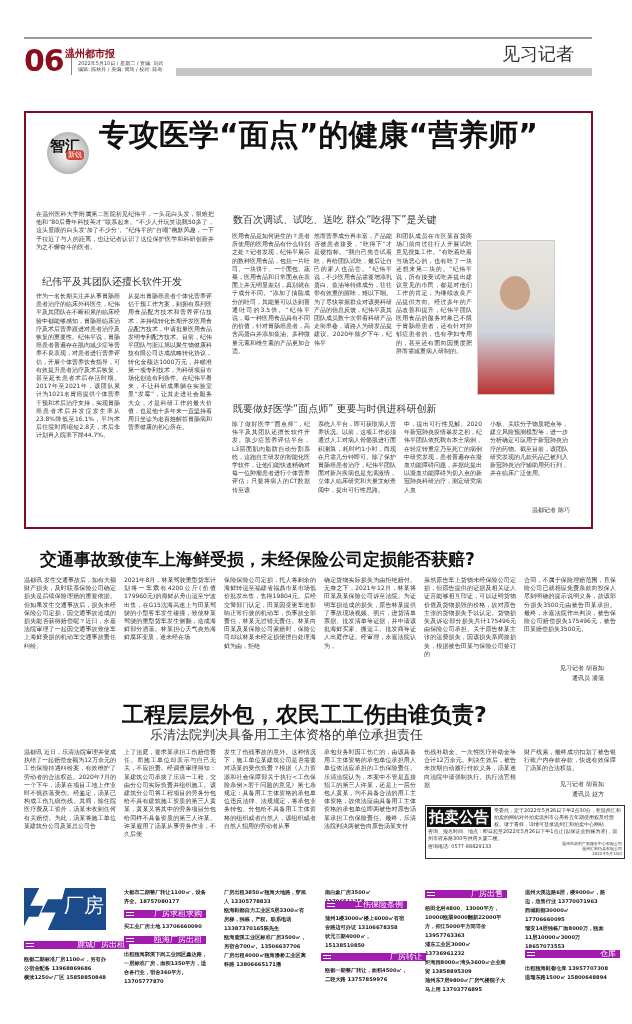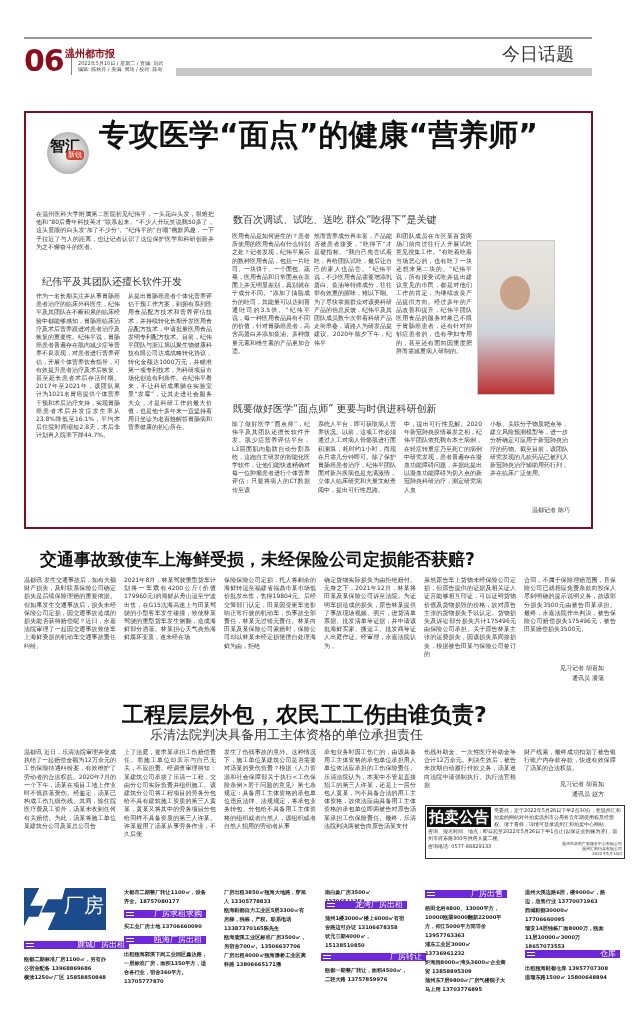--- a/index.html
+++ b/index.html
@@ -23,38 +23,38 @@
 .photo{left:477px;top:240px;width:78px;height:155px;background:linear-gradient(180deg,#e8e6e2 0%,#e0dcd6 40%,#cfd4dd 60%,#b33 100%);border:1px solid #ccc}
 .head{left:87px;top:275px;width:30px;height:34px;border-radius:50%;background:#c9a48a}
 .h2{font-size:17px;color:#111;white-space:nowrap;font-weight:bold}
 .h3{font-size:11px;color:#333;white-space:nowrap}
 .ad-box{left:425px;top:805px;width:200px;height:54px;border:1px solid #333}
 .ad-title{left:427px;top:807px;width:64px;height:20px;background:#111;color:#fff;font-size:15px;font-weight:bold;text-align:center;line-height:20px}
 .ad-text{font-size:5px;color:#333;line-height:7px}
 .cls-logo{left:24px;top:888px;width:82px;height:42px;background:#1c4b8c}
 .cls-logo-k{left:28px;top:886px;width:32px;height:44px;background:#fff;transform:skewX(-15deg);clip-path:polygon(20% 0,100% 0,100% 30%,55% 30%,45% 60%,90% 60%,80% 100%,0 100%,10% 70%,40% 70%,45% 45%,5% 45%)}
 .cls-logo-t{left:64px;top:892px;font-size:20px;color:#fff}
-.bar{height:8px;background:#6d28d9;color:#fff;font-size:8px;line-height:8px;text-align:right;padding-right:4px;white-space:nowrap;overflow:hidden}
+.bar{height:8px;background:#a21caf;color:#fff;font-size:8px;line-height:8px;text-align:right;padding-right:4px;white-space:nowrap;overflow:hidden}
 .bar::before{content:"";position:absolute;left:2px;top:2px;width:8px;height:1px;background:#fff;box-shadow:0 3px 0 #fff}
 .cls{font-size:5.2px;line-height:9px;color:#222;font-weight:bold}
 </style>
 </head>
 <body>
 
 <div class="abs topline"></div>
 <div class="abs topline2"></div>
 <div class="abs pagenum">06</div>
 <div class="abs vsep"></div>
 <div class="abs paper-name">温州都市报</div>
 <div class="abs meta">
   <div>2022年5月10日 / 星期二 / 责编: 刘武</div>
   <div>编辑: 陈秋丹 / 美编: 周琦 / 校对: 陈奇</div>
 </div>
 <div class="abs grayband"></div>
-<div class="abs section">今日话题</div>
+<div class="abs section">见习记者</div>
 
 <div class="abs featbox"></div>
 <div class="abs logo"></div>
 <div class="abs logo-a">智汇</div>
 <div class="abs logo-b">新锐</div>
 <div class="abs h1">
   <div>专攻医学“面点”的健康“营养师”</div>
 </div>
 
 <div class="abs col" style="left:36px;top:210px;width:178px;">在温州医科大学附属第二医院初见纪伟平，一头花白头发，很难把他和“80后青年科技英才”联系起来。“不少人开玩笑说我50多了，这头显眼的白头发‘加了不少分’。”纪伟平的“自嘲”幽默风趣，一下子拉近了与人的距离，也让记者认识了这位保护医学和科研创新并为之不懈奋斗的医者。</div>
@@ -126,21 +126,21 @@
 <div class="abs cls" style="left:124px;top:950px;width:84px">出租瓯海郭溪下岗工业园区鑫达路，一层标准厂房，面积1350平方，适合各行业，宿舍360平方。13705777870</div>
 
 <div class="abs cls" style="left:224px;top:888px;width:84px">
   <div>厂房出租3850㎡瓯海大地路，穿旭人 13305778833</div>
   <div>瓯海鞋都自力工业区5层3300㎡有房梯，独栋，产权。联系电话 13387370165陈先生</div>
   <div>瓯海鹿溪工业区标准厂房3500㎡，另宿舍700㎡。13506637706</div>
   <div>厂房出租4000㎡瓯海潘桥工业区离科路 13806665171潘</div>
 </div>
 
 <div class="abs cls" style="left:325px;top:888px;width:84px">南白象厂房3500㎡ 13706511358</div>
-<div class="abs bar" style="left:325px;top:901px;width:82px">龙湾厂房出租</div>
+<div class="abs bar" style="left:325px;top:901px;width:82px">工伤保险条例</div>
 <div class="abs cls" style="left:325px;top:914px;width:84px">
   <div>蒲州1楼3000㎡楼上6000㎡有宿舍路边可办证 13106678358</div>
   <div>状元三期4000㎡，15138510850</div>
 </div>
 <div class="abs bar" style="left:321px;top:953px;width:105px">厂房转让</div>
 <div class="abs cls" style="left:325px;top:966px;width:84px">瓯都一期整厂转让，面积4500㎡，二轻大路 13757859976</div>
 
 <div class="abs bar" style="left:425px;top:890px;width:82px">厂房出售</div>
 <div class="abs cls" style="left:425px;top:904px;width:84px">
   <div>梧田北村4800、13000平方，10000瓯渠9000翻新22000平方，仰江5000平方同等价 13957763363</div>

